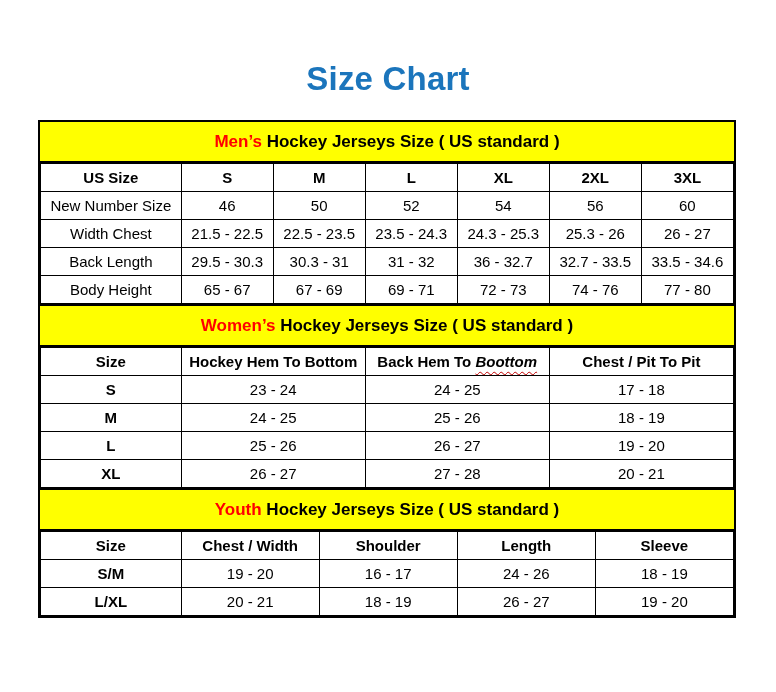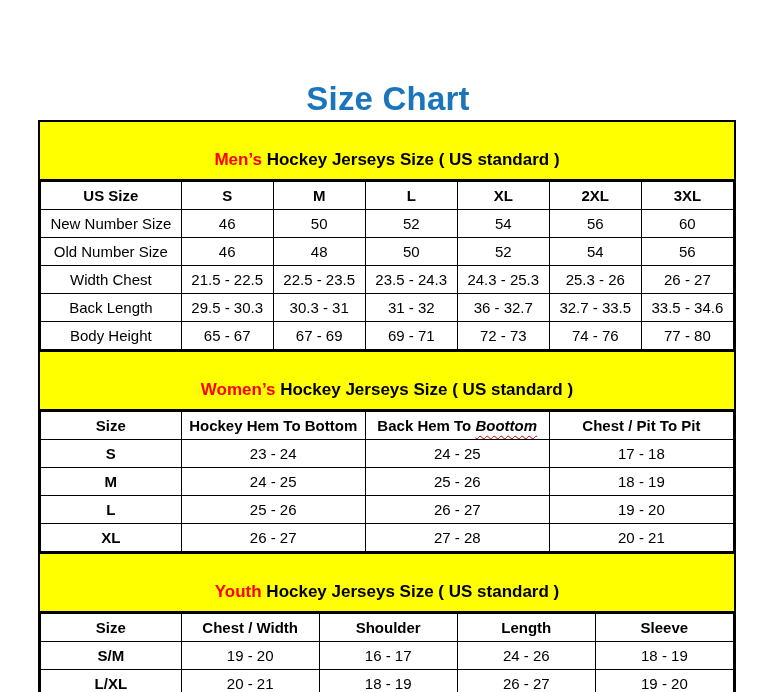--- a/index.html
+++ b/index.html
@@ -10,21 +10,21 @@
     color: #000000;
   }
   .page {
     position: relative;
     width: 776px; height: 692px;
     background: #ffffff;
     overflow: hidden;
   }
   .page-title {
     position: absolute;
-    top: 80px; left: 0; width: 100%;
+    top: 60px; left: 0; width: 100%;
     text-align: center;
     font-size: 33px;
     font-weight: bold;
     letter-spacing: 0.2px;
     color: #1b75bc;
   }
   .size-chart {
     position: absolute;
     left: 38px; top: 120px;
     width: 698px;
@@ -32,21 +32,21 @@
     box-sizing: border-box;
     background: #ffffff;
   }
   .band {
     background: #ffff00;
     border-top: 2px solid #000000;
     border-bottom: 2px solid #000000;
     text-align: center;
     font-weight: bold;
     font-size: 17px;
-    padding: 28px 0 9px 0;
+    padding: 10px 0 9px 0;
   }
   .band.first { border-top: none; }
   .band .hl { color: #ff0000; }
   table {
     width: 100%;
     border-collapse: collapse;
     table-layout: fixed;
   }
   th, td {
     border: 1px solid #000000;
@@ -100,29 +100,20 @@
         </thead>
         <tbody>
           <tr>
             <td>New Number Size</td>
             <td>46</td>
             <td>50</td>
             <td>52</td>
             <td>54</td>
             <td>56</td>
             <td>60</td>
-          </tr>
-          <tr>
-            <td>Old Number Size</td>
-            <td>46</td>
-            <td>48</td>
-            <td>50</td>
-            <td>52</td>
-            <td>54</td>
-            <td>56</td>
           </tr>
           <tr>
             <td>Width Chest</td>
             <td>21.5 - 22.5</td>
             <td>22.5 - 23.5</td>
             <td>23.5 - 24.3</td>
             <td>24.3 - 25.3</td>
             <td>25.3 - 26</td>
             <td>26 - 27</td>
           </tr>

